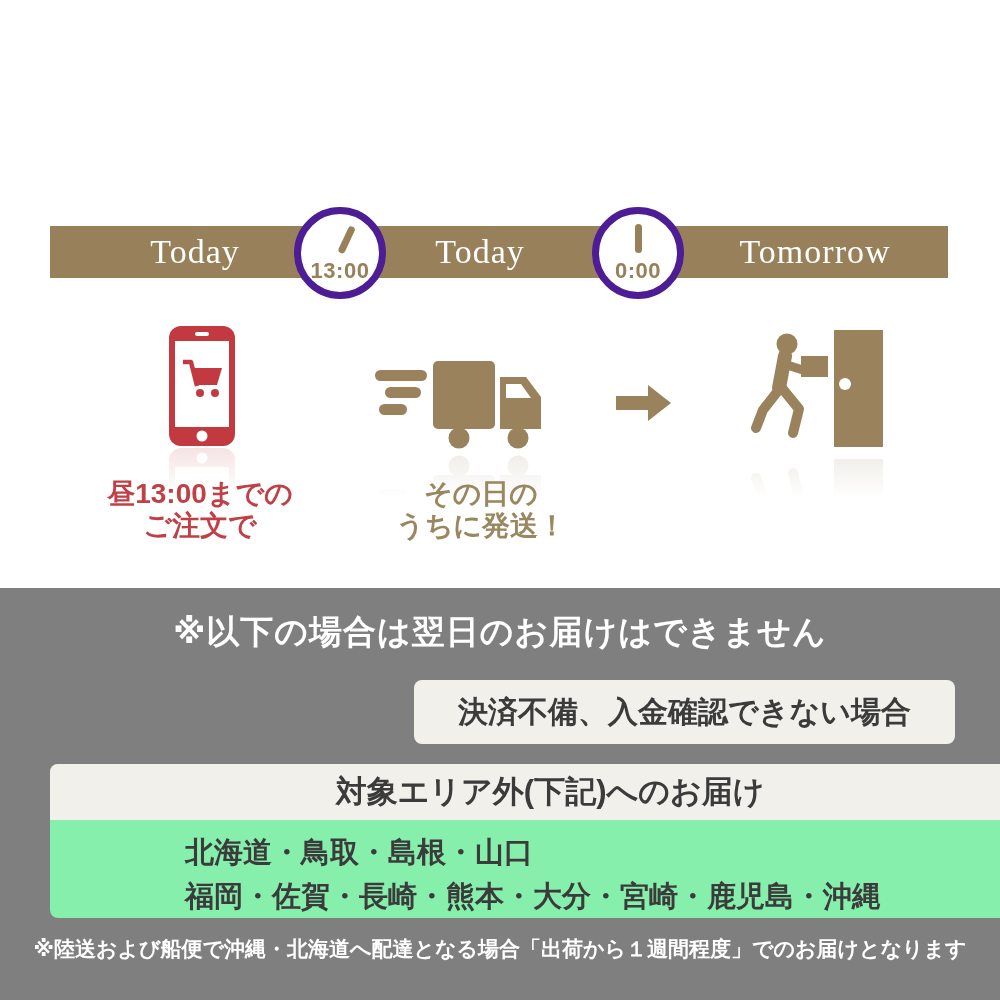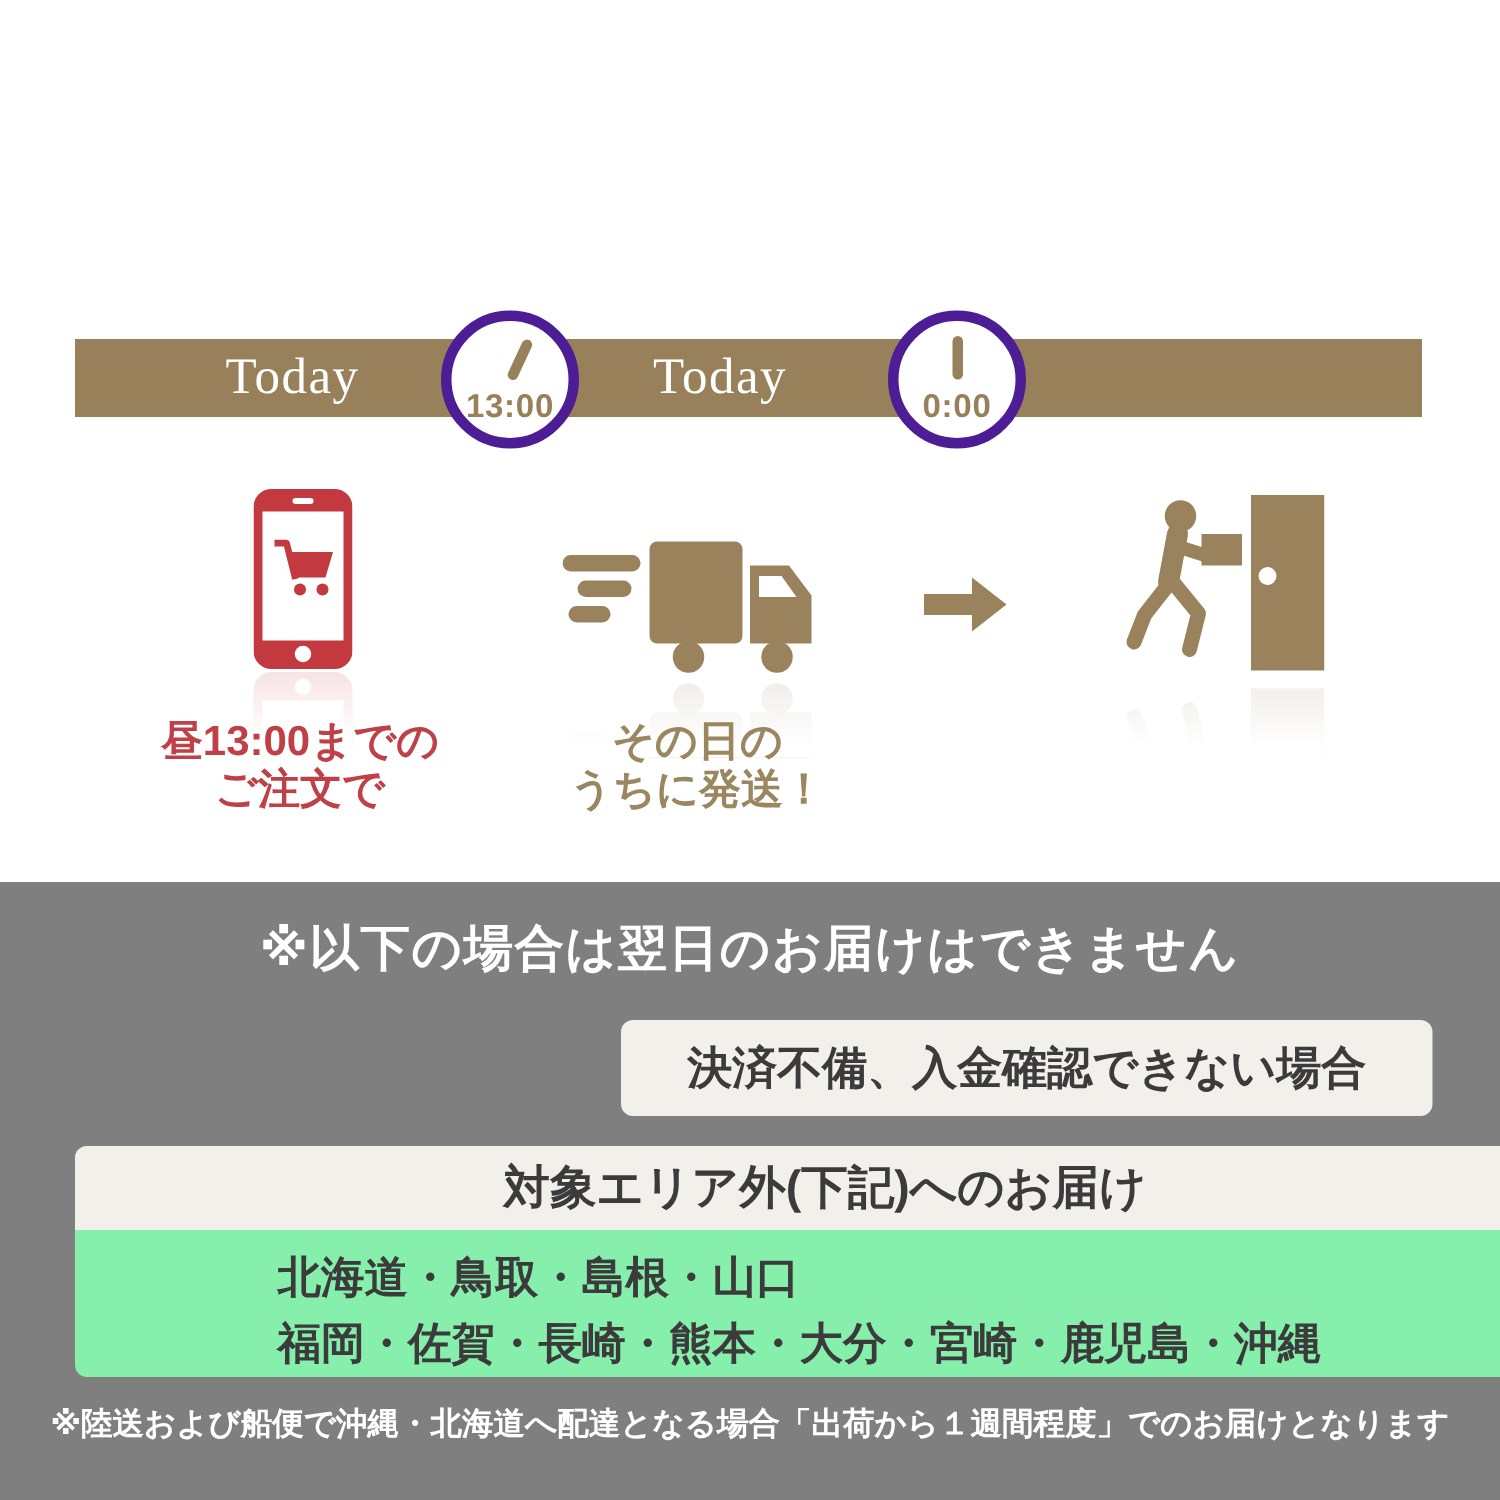--- a/index.html
+++ b/index.html
@@ -102,20 +102,21 @@
     </symbol>
   </defs>
 </svg>
 
 <div id="page">
 
 
   <div class="tl-bar"></div>
   <div class="tl-label serif" style="left:195px">Today</div>
   <div class="tl-label serif" style="left:480px">Today</div>
+  <div class="tl-label serif" style="left:815px">Tomorrow</div>
 
   <div class="clock" style="left:294px">
     <div class="hand" style="transform:rotate(25deg)"></div>
     <div class="time">13:00</div>
   </div>
   <div class="clock" style="left:592px">
     <div class="hand" style="transform:rotate(0deg)"></div>
     <div class="time">0:00</div>
   </div>
 
@@ -158,21 +159,21 @@
           <use href="#sym-person-door"></use>
         </svg>
       <div class="fade"></div>
     </div>
   </div>
 
   <div class="caption cap-red" style="left:200px">
     <div>昼13:00までの</div>
     <div>ご注文で</div>
   </div>
-  <div class="caption cap-tan" style="left:465px">
+  <div class="caption cap-tan" style="left:481px">
     <div>その日の</div>
     <div>うちに発送！</div>
   </div>
   <div class="caption cap-tan" style="left:807px">
   </div>
 
   <div class="notice">
     <div class="notice-title">※以下の場合は翌日のお届けはできません</div>
 
     <div class="case-box case-2">

